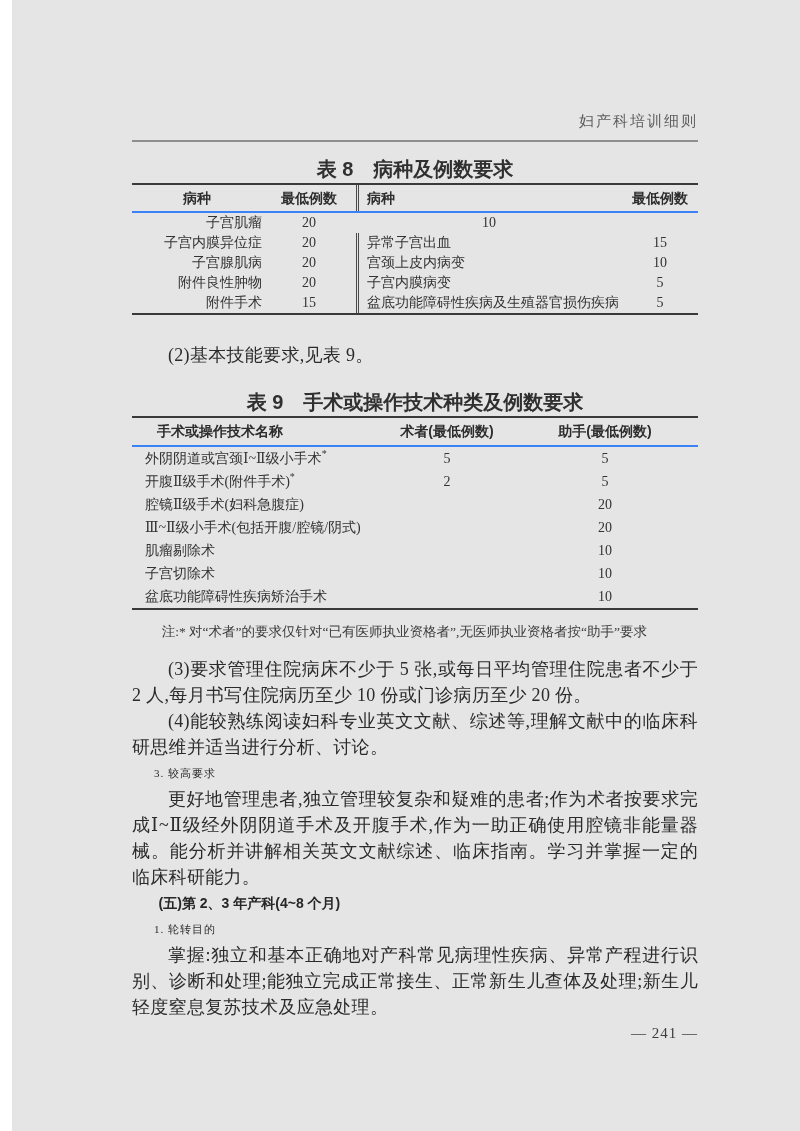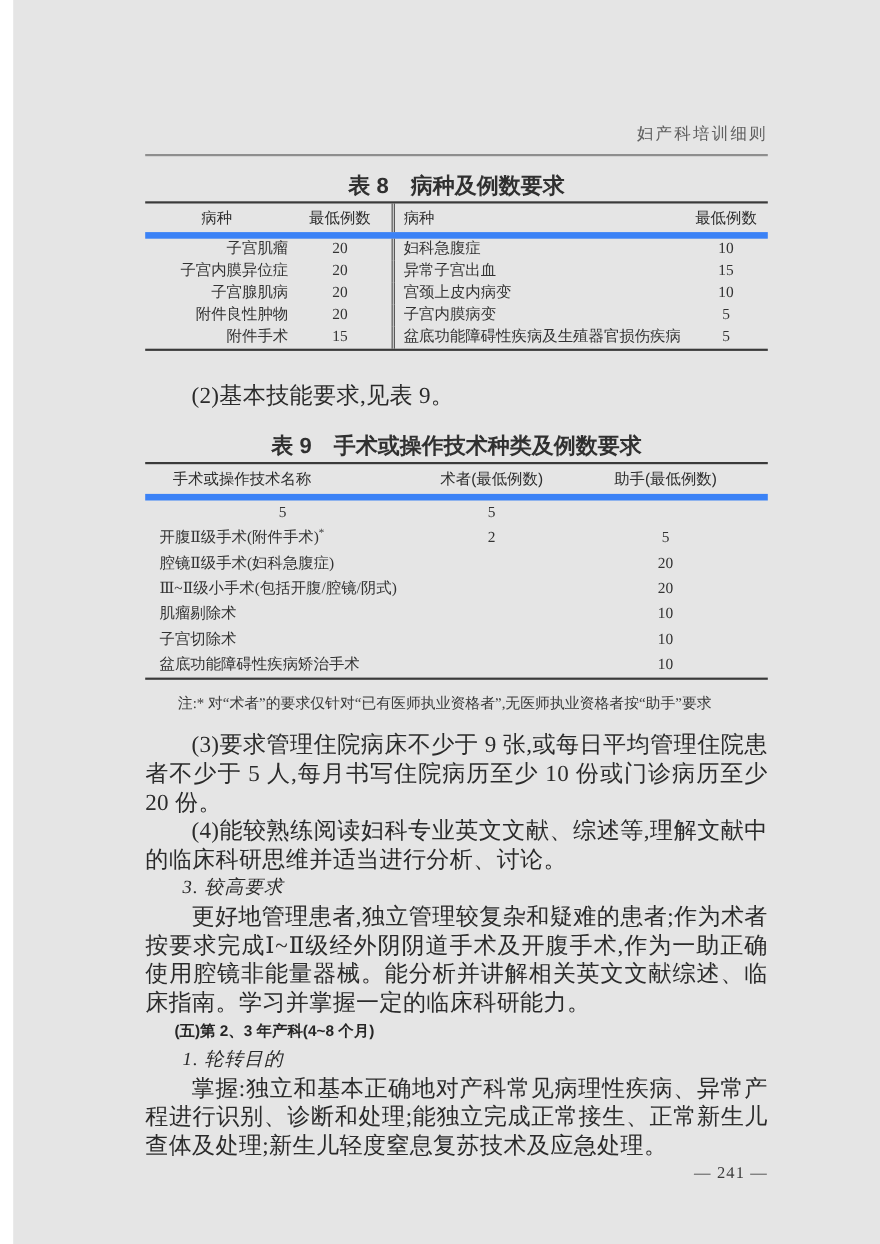--- a/index.html
+++ b/index.html
@@ -36,23 +36,23 @@
   .table-caption .cap-text{margin-left:1em;}
   
   .tbl{
     margin-top:4px;
     border-top:2.5px solid #3a3a3a;
     border-bottom:2.5px solid #3a3a3a;
     font-size:14px;
     color:#333333;
   }
   .tbl .hdr{
-    font-weight:normal;
+    font-weight:bold;
     font-family:"Liberation Sans","DejaVu Sans",sans-serif;
-    border-bottom:6px solid #3b82f6;
+    border-bottom:2px solid #3b82f6;
     color:#2d2d2d;
   }
   
   .t8-row{
     display:grid;
     grid-template-columns:130px 94px 266px 76px;
     align-items:center;
   }
   .t8-row > div{line-height:20px;height:20px;white-space:nowrap;overflow:hidden;}
   .t8-row.hdr > div{line-height:26px;height:26px;}
@@ -75,34 +75,33 @@
   
   .table-note{
     margin-top:12px;
     font-size:13.5px;
     color:#3a3a3a;
     text-indent:2.2em;
     line-height:20px;
   }
   
   .para{
-    font-size:21px;
+    font-size:18px;
     line-height:26px;
     text-align:justify;
     text-indent:2em;
     margin:0;
     letter-spacing:0.3px;
     color:#2b2b2b;
   }
   .para.first{margin-top:14px;}
   .heading-kai{
-    font-size:17px;
+    font-size:11px;
     line-height:26px;
     text-indent:2em;
-    font-style:italic;
     color:#2b2b2b;
     letter-spacing:1px;
   }
   .heading-bold{
     font-size:14px;
     line-height:26px;
     text-indent:1.9em;
     font-weight:bold;
     font-family:"Liberation Sans","DejaVu Sans",sans-serif;
     color:#262626;
@@ -132,21 +131,20 @@
   <div class="tbl">
     <div class="t8-row hdr">
       <div class="t8-name">病种</div>
       <div class="t8-num">最低例数</div>
       <div class="t8-rname">病种</div>
       <div class="t8-num">最低例数</div>
     </div>
     <div class="t8-row">
       <div class="t8-name">子宫肌瘤</div>
       <div class="t8-num">20</div>
-      <div class="t8-rname">妇科急腹症</div>
       <div class="t8-num">10</div>
     </div>
     <div class="t8-row">
       <div class="t8-name">子宫内膜异位症</div>
       <div class="t8-num">20</div>
       <div class="t8-rname">异常子宫出血</div>
       <div class="t8-num">15</div>
     </div>
     <div class="t8-row">
       <div class="t8-name">子宫腺肌病</div>
@@ -174,20 +172,21 @@
     <span>表 9</span><span class="cap-text">手术或操作技术种类及例数要求</span>
   </div>
 
   <div class="tbl">
     <div class="t9-row hdr">
       <div class="t9-name">手术或操作技术名称</div>
       <div class="t9-num">术者(最低例数)</div>
       <div class="t9-num">助手(最低例数)</div>
     </div>
     <div class="t9-row">
+      <div class="t9-name"><span>外阴阴道或宫颈Ⅰ~Ⅱ级小手术</span><sup class="star">*</sup></div>
       <div class="t9-num">5</div>
       <div class="t9-num">5</div>
     </div>
     <div class="t9-row">
       <div class="t9-name"><span>开腹Ⅱ级手术(附件手术)</span><sup class="star">*</sup></div>
       <div class="t9-num">2</div>
       <div class="t9-num">5</div>
     </div>
     <div class="t9-row">
       <div class="t9-name"><span>腔镜Ⅱ级手术(妇科急腹症)</span><sup class="star"></sup></div>
@@ -211,21 +210,21 @@
     </div>
     <div class="t9-row">
       <div class="t9-name"><span>盆底功能障碍性疾病矫治手术</span><sup class="star"></sup></div>
       <div class="t9-num"></div>
       <div class="t9-num">10</div>
     </div>
   </div>
 
   <div class="table-note">注:* 对“术者”的要求仅针对“已有医师执业资格者”,无医师执业资格者按“助手”要求</div>
 
-  <p class="para first">(3)要求管理住院病床不少于 9 张,或每日平均管理住院患者不少于 5 人,每月书写住院病历至少 10 份或门诊病历至少 20 份。</p>
+  <p class="para first">(3)要求管理住院病床不少于 5 张,或每日平均管理住院患者不少于 2 人,每月书写住院病历至少 10 份或门诊病历至少 20 份。</p>
   <p class="para">(4)能较熟练阅读妇科专业英文文献、综述等,理解文献中的临床科研思维并适当进行分析、讨论。</p>
   <div class="heading-kai">3. 较高要求</div>
   <p class="para">更好地管理患者,独立管理较复杂和疑难的患者;作为术者按要求完成Ⅰ~Ⅱ级经外阴阴道手术及开腹手术,作为一助正确使用腔镜非能量器械。能分析并讲解相关英文文献综述、临床指南。学习并掌握一定的临床科研能力。</p>
   <div class="heading-bold">(五)第 2、3 年产科(4~8 个月)</div>
   <div class="heading-kai">1. 轮转目的</div>
   <p class="para">掌握:独立和基本正确地对产科常见病理性疾病、异常产程进行识别、诊断和处理;能独立完成正常接生、正常新生儿查体及处理;新生儿轻度窒息复苏技术及应急处理。</p>
 
   <div class="page-number">— 241 —</div>
 
 </div>

